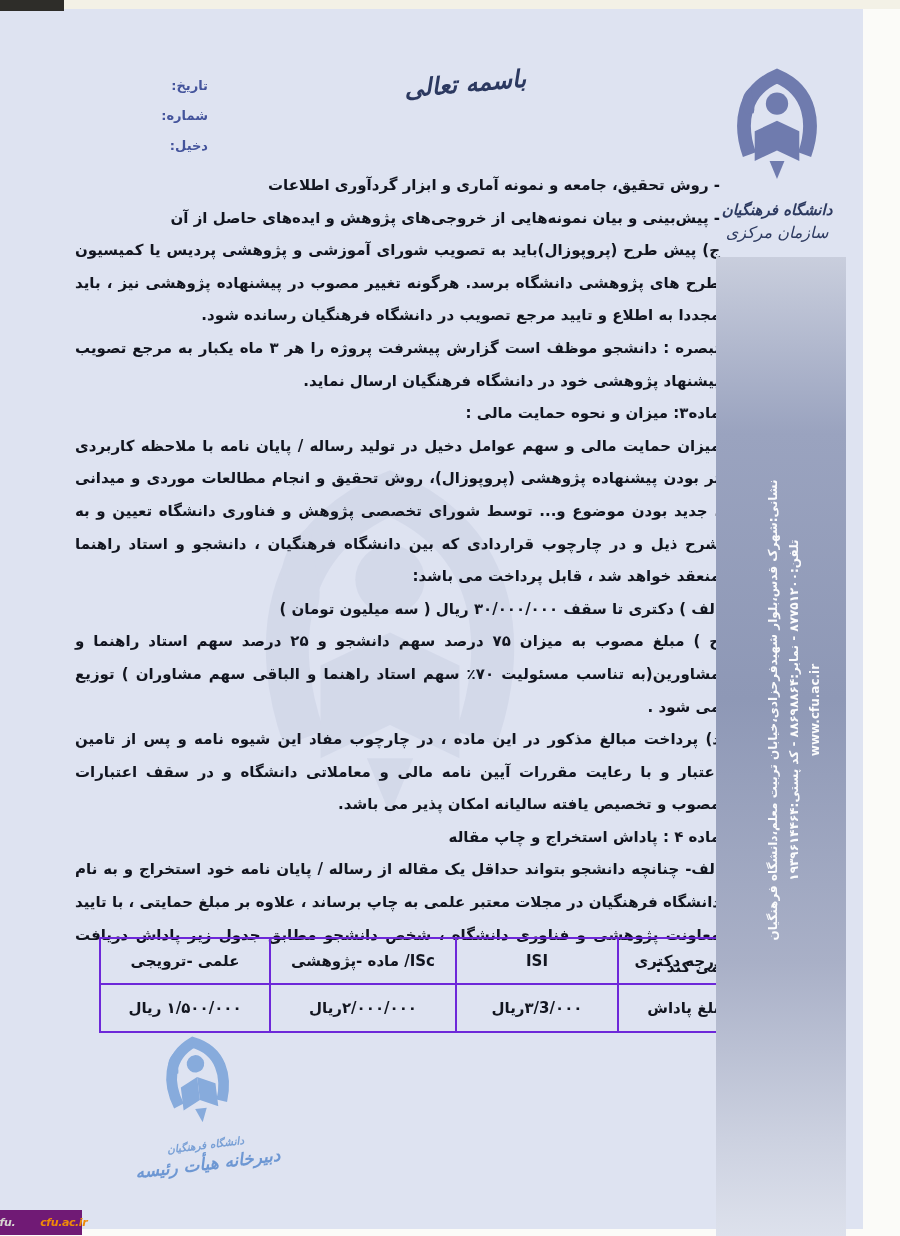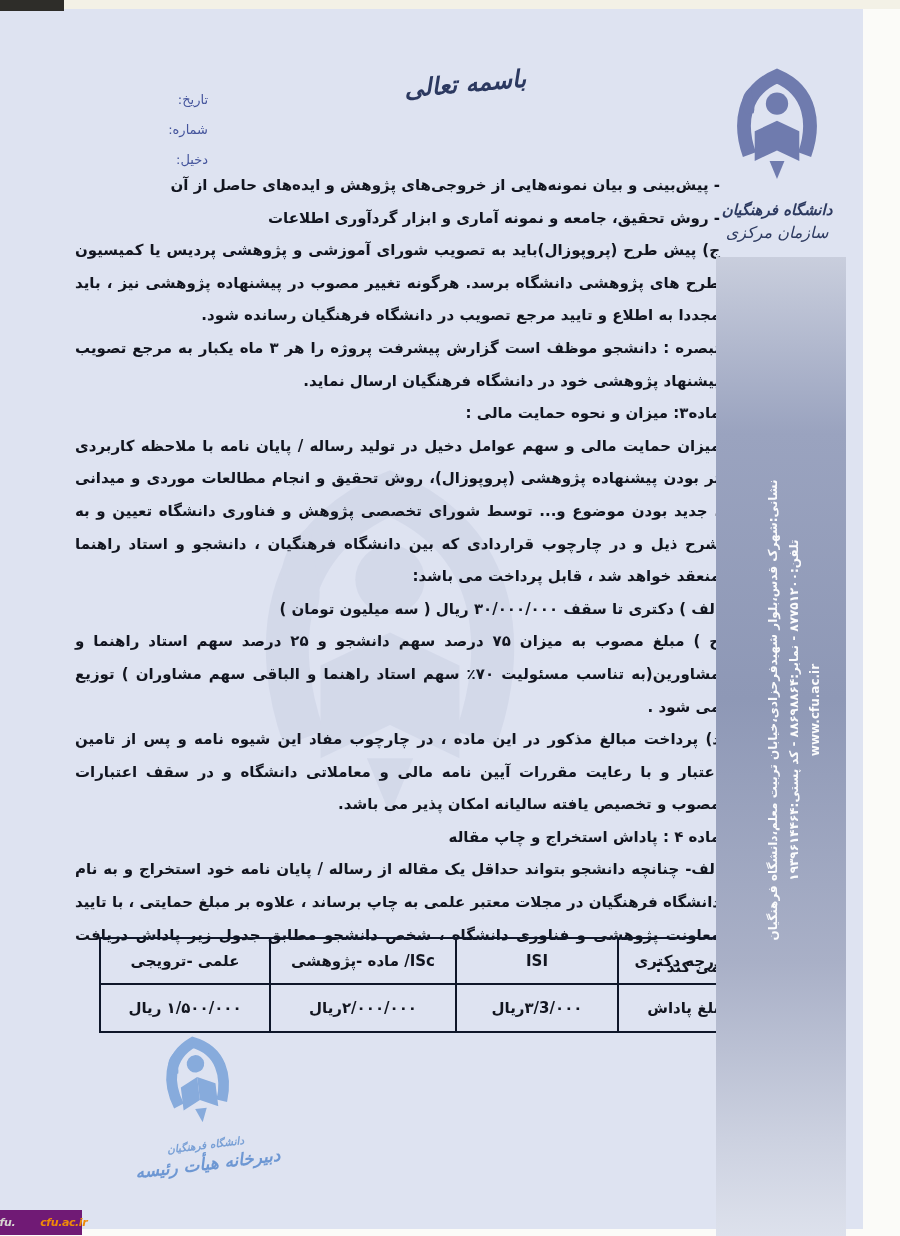--- a/index.html
+++ b/index.html
@@ -9,23 +9,23 @@
     font-family:"DejaVu Sans",sans-serif;
   }
   .scan-top-strip{position:absolute;left:0;top:0;width:900px;height:9px;background:#f3f1e6;}
   .corner-dark{position:absolute;left:0;top:0;width:64px;height:11px;background:#2e2d29;}
   .page{
     position:absolute;left:0;top:9px;width:863px;height:1220px;
     background:#dee3f1;
   }
   
   .meta-labels{
-    position:absolute;left:118px;top:76px;width:90px;
+    position:absolute;left:118px;top:62px;width:90px;
     direction:rtl;text-align:right;
-    color:#44549c;font-size:13px;line-height:30px;font-weight:normal;
+    color:#44549c;font-size:13px;line-height:30px;font-weight:bold;
   }
   
   .bismillah{
     position:absolute;left:375px;top:60px;width:180px;text-align:center;
     color:#2c3960;font-size:24px;font-weight:bold;font-style:italic;
     transform:rotate(-5deg);
     font-family:"DejaVu Serif","DejaVu Sans",serif;
   }
   
   .logo-block{
@@ -54,21 +54,21 @@
   }
   .body-text p{margin:0;padding:0;}
   
   .reward-table{
     position:absolute;left:99px;top:928px;width:638px;
     border-collapse:collapse;table-layout:fixed;
     direction:rtl;
     color:#12151f;font-size:15px;font-weight:bold;
   }
   .reward-table td,.reward-table th{
-    border:2px solid #0f172a;text-align:center;vertical-align:middle;
+    border:2px solid #6d28d9;text-align:center;vertical-align:middle;
     background:transparent;
   }
   .reward-table tr.hdr{height:46px;}
   .reward-table tr.val{height:48px;}
   .reward-table .label-cell{text-align:right;padding-right:8px;}
   
   .strip{
     position:absolute;left:716px;top:248px;width:130px;height:980px;
     background:linear-gradient(180deg,#c9cedd 0%,#9aa3bf 18%,#8e98b6 45%,#a9b0c7 72%,#ccd1e0 90%,#dde1ec 100%);
   }
@@ -137,22 +137,22 @@
       </svg>
     <div class="org-name">دانشگاه فرهنگیان</div>
     <div class="org-sub">سازمان مرکزی</div>
   </div>
 
   <svg class="watermark-logo">
       <use href="#emblem"></use>
     </svg>
 
   <div class="body-text" dir="rtl">
+    <p>- روش تحقیق، جامعه و نمونه آماری و ابزار گردآوری اطلاعات</p>
     <p>- پیش‌بینی و بیان نمونه‌هایی از خروجی‌های پژوهش و ایده‌های حاصل از آن</p>
-    <p>- روش تحقیق، جامعه و نمونه آماری و ابزار گردآوری اطلاعات</p>
     <p>ج) پیش طرح (پروپوزال)باید به تصویب شورای آموزشی و پژوهشی پردیس یا کمیسیون طرح های پژوهشی دانشگاه برسد. هرگونه تغییر مصوب در پیشنهاده  پژوهشی نیز ، باید مجددا  به اطلاع و تایید مرجع تصویب در دانشگاه فرهنگیان رسانده شود.</p>
     <p>تبصره : دانشجو موظف است گزارش پیشرفت پروژه را  هر ۳ ماه یکبار به مرجع تصویب پیشنهاد پژوهشی خود در دانشگاه فرهنگیان ارسال نماید.</p>
     <p>ماده۳: میزان و نحوه حمایت مالی :</p>
     <p>میزان حمایت مالی و سهم عوامل دخیل در تولید رساله / پایان نامه با ملاحظه کاربردی تر بودن پیشنهاده پژوهشی (پروپوزال)، روش تحقیق و انجام مطالعات موردی و میدانی ، جدید بودن موضوع و... توسط شورای تخصصی پژوهش و فناوری دانشگاه تعیین و به شرح ذیل و در چارچوب قراردادی که بین دانشگاه فرهنگیان ، دانشجو و استاد راهنما منعقد خواهد شد ، قابل پرداخت می باشد:</p>
     <p>الف ) دکتری تا سقف ۳۰/۰۰۰/۰۰۰ ریال ( سه میلیون تومان )</p>
     <p>ج ) مبلغ مصوب به میزان ۷۵ درصد سهم دانشجو و ۲۵ درصد سهم استاد راهنما و مشاورین(به تناسب مسئولیت ۷۰٪ سهم استاد راهنما و الباقی سهم مشاوران ) توزیع می شود .</p>
     <p>د) پرداخت مبالغ مذکور در این ماده ، در چارچوب مفاد این شیوه نامه و پس از تامین اعتبار و با رعایت مقررات آیین نامه مالی و معاملاتی دانشگاه و در سقف اعتبارات مصوب و تخصیص یافته سالیانه امکان پذیر می باشد.</p>
     <p>ماده ۴ : پاداش استخراج و چاپ مقاله</p>
     <p>الف- چنانچه دانشجو بتواند حداقل یک مقاله  از رساله / پایان نامه خود استخراج  و به نام دانشگاه فرهنگیان در مجلات معتبر علمی  به چاپ برساند ، علاوه بر مبلغ حمایتی ، با تایید معاونت پژوهشی و فناوری دانشگاه ، شخص دانشجو مطابق جدول زیر پاداش دریافت می کند :</p>
   </div>

